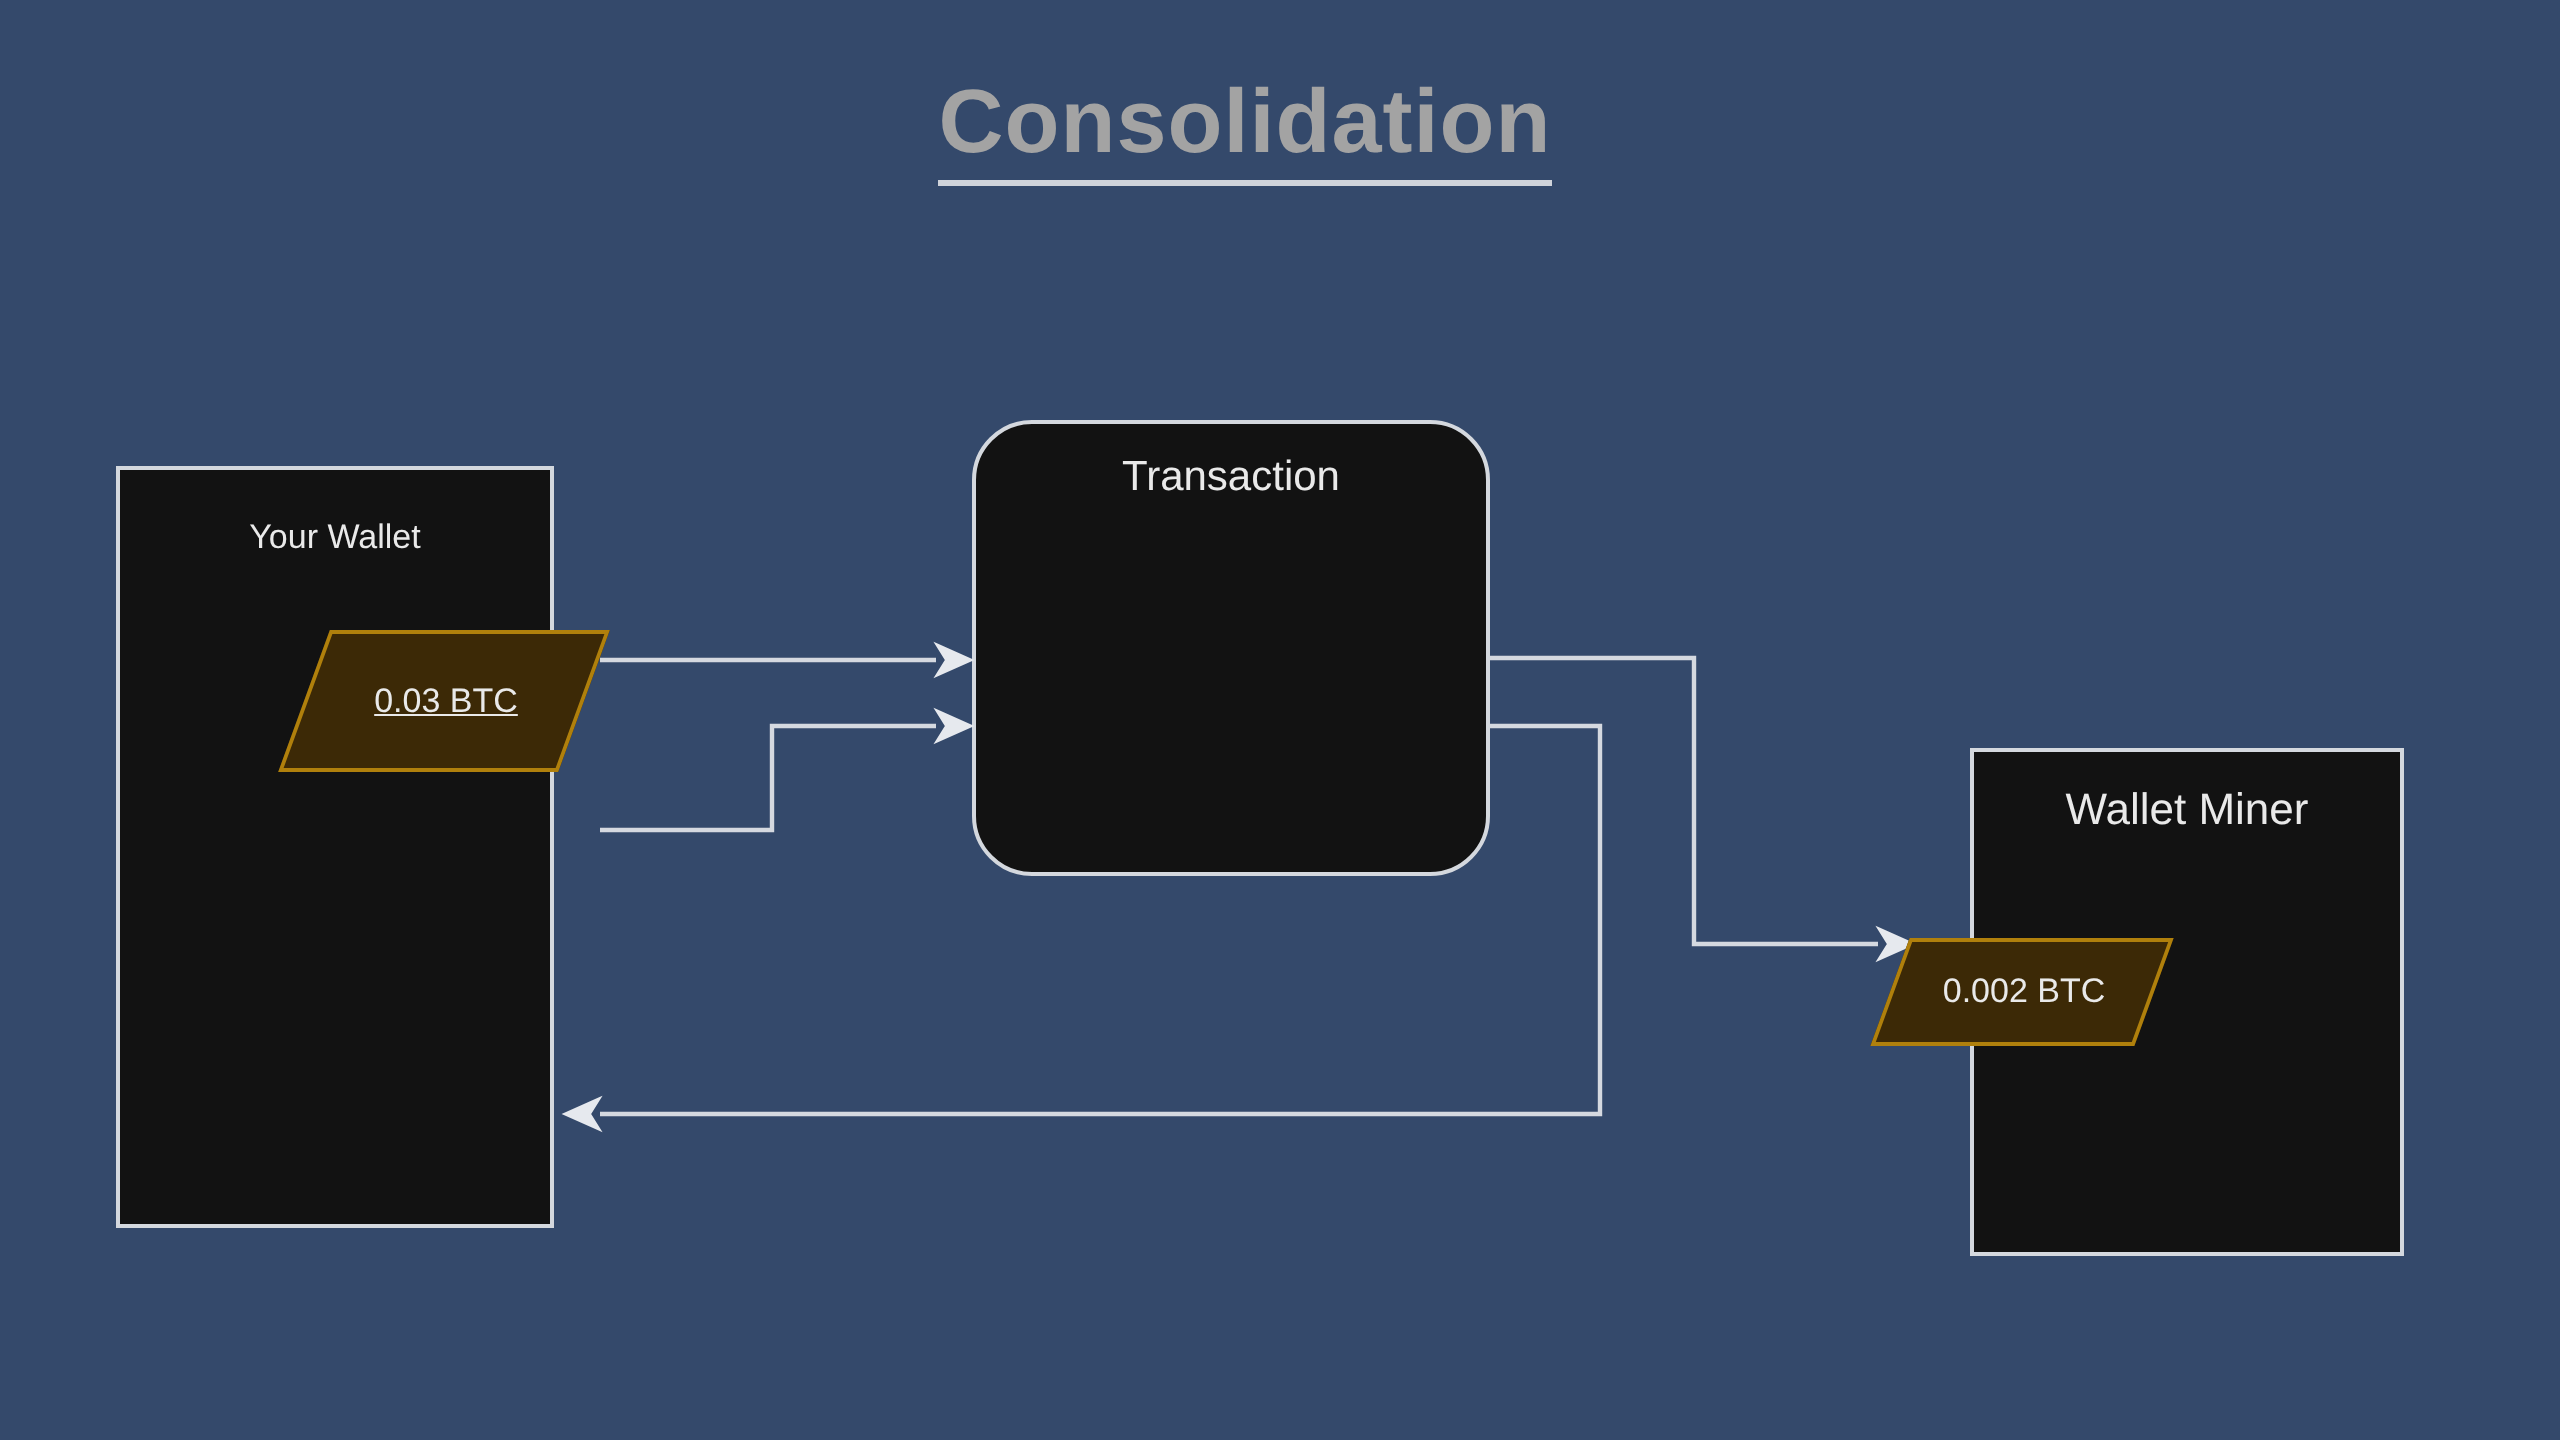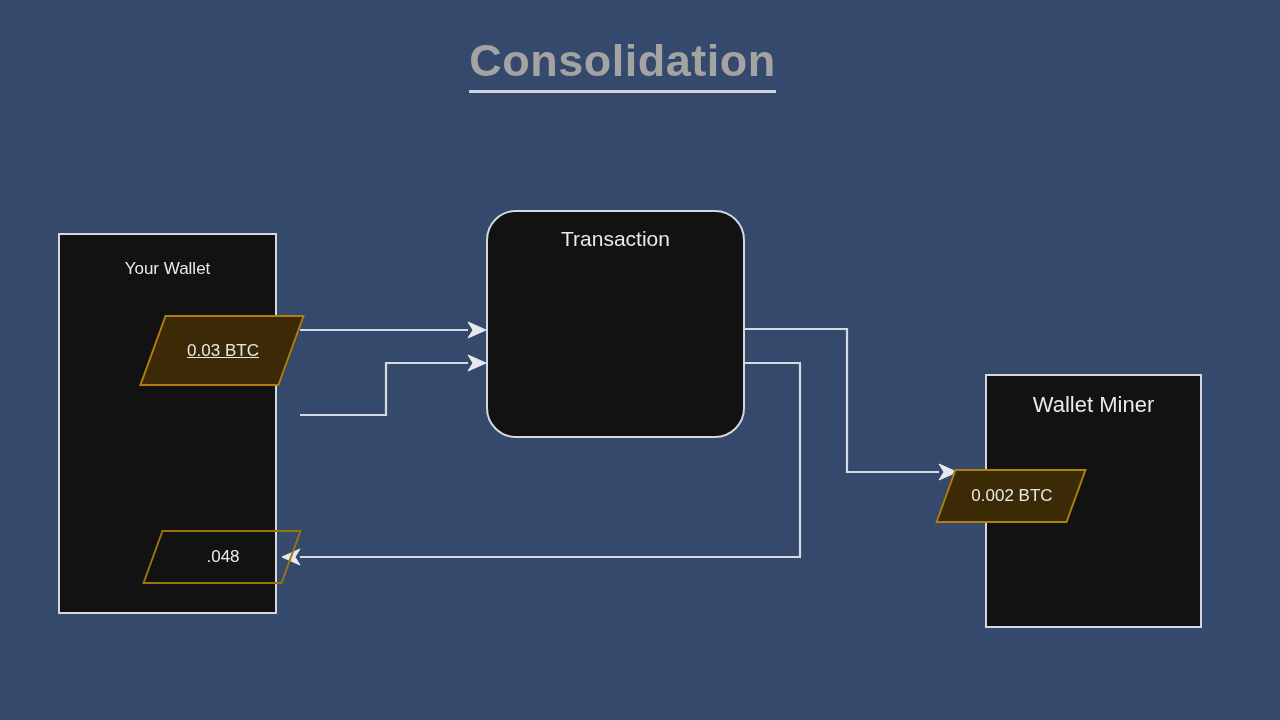--- a/index.html
+++ b/index.html
@@ -170,23 +170,19 @@
   <div class="box" id="miner-box">
     <div class="box-label">Wallet Miner</div>
   </div>
 
   <div class="utxo" id="utxo-003">
     <div class="utxo-shape"></div>
     <div class="utxo-text">0.03 BTC</div>
   </div>
 
 
-  <div class="utxo hollow" id="utxo-048">
-    <div class="utxo-shape"></div>
-    <div class="utxo-text">.048</div>
-  </div>
 
   <div class="utxo" id="utxo-fee">
     <div class="utxo-shape"></div>
     <div class="utxo-text">0.002 BTC</div>
   </div>
 
 </div>
 
 </body></html>

